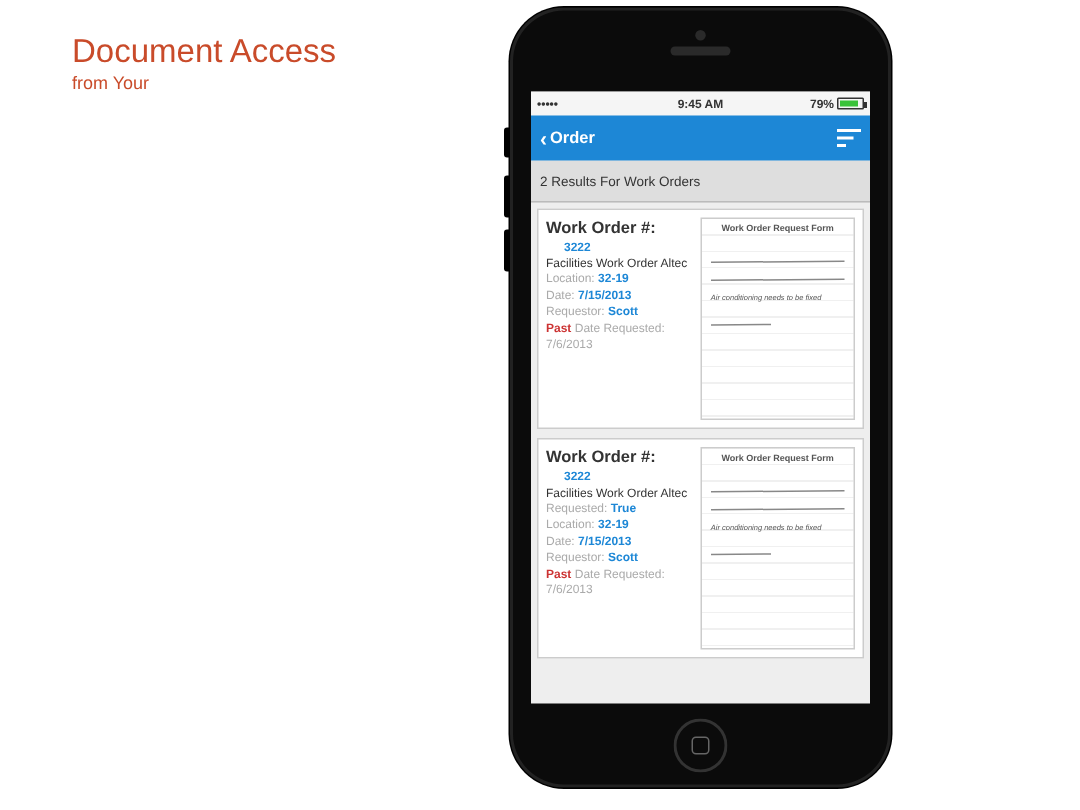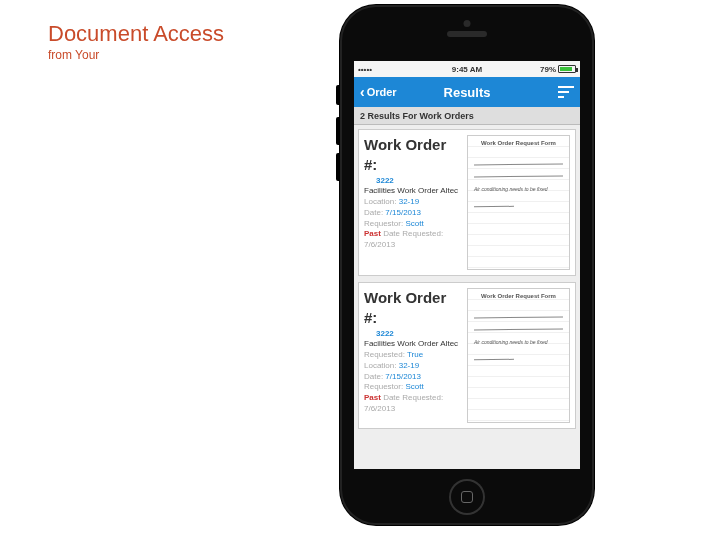--- a/index.html
+++ b/index.html
@@ -104,40 +104,40 @@
   .chev-left{ font-size:14px; line-height:1; }
   .nav-title{ position:absolute; left:0; right:0; text-align:center; font-size:13px; font-weight:700; pointer-events:none; color:#fff;}
   .filter-icon{ width:16px; height:12px; display:flex; flex-direction:column; justify-content:space-between; }
   .filter-icon span{ height:2px; background:#fff; }
   .filter-icon span:nth-child(1){width:100%;}
   .filter-icon span:nth-child(2){width:70%;}
   .filter-icon span:nth-child(3){width:40%;}
 
   
   .results-hdr{
-    height:18px; background:#dedede; border-bottom:1px solid #bbb;
-    font-size:9px; font-weight:700; color:#333;
+    height:28px; background:#dedede; border-bottom:1px solid #bbb;
+    font-size:9px; font-weight:400; color:#333;
     display:flex; align-items:center; padding:0 6px;
   }
 
   
   .cards{
     padding:4px 4px;
     display:flex; flex-direction:column; gap:6px;
     height: calc(100% - 64px);
     overflow:hidden;
   }
   .card{
     background:#fff; border:1px solid #ccc;
     display:flex; gap:4px; padding:5px;
   }
   .meta{ width: 48%; font-size:8px; color:#888; line-height:1.35;}
-  .meta .lbl{ color:#333; font-weight:700; font-size:15px;}
+  .meta .lbl{ color:#333; font-weight:700; font-size:11px;}
   .meta .link{ color:#1d87d6; font-weight:700;margin-left:12px;}
-  .meta .val{ color:#1d87d6; font-weight:400;}
+  .meta .val{ color:#1d87d6; font-weight:700;}
   .meta .grey{ color:#aaa;}
   .thumb{
     flex:1;
     border:1px solid #ccc;
     background:
       repeating-linear-gradient(#fff, #fff 10px, #f0f0f0 10px, #f0f0f0 11px);
     position:relative;
     min-height: 135px;
   }
   .thumb .form-title{
@@ -181,21 +181,20 @@
             <span class="battery-fill"></span>
           </span>
       </span>
     </div>
 
     <div class="navbar" style="position:relative">
       <div class="back-btn">
         <span class="chev-left">‹</span>
         <span>Order</span>
       </div>
-      <div class="nav-title">Results</div>
       <div class="filter-icon">
         <span></span>
           <span></span>
           <span></span>
       </div>
     </div>
 
     <div class="results-hdr">2 Results For Work Orders</div>
 
     <div class="cards">

